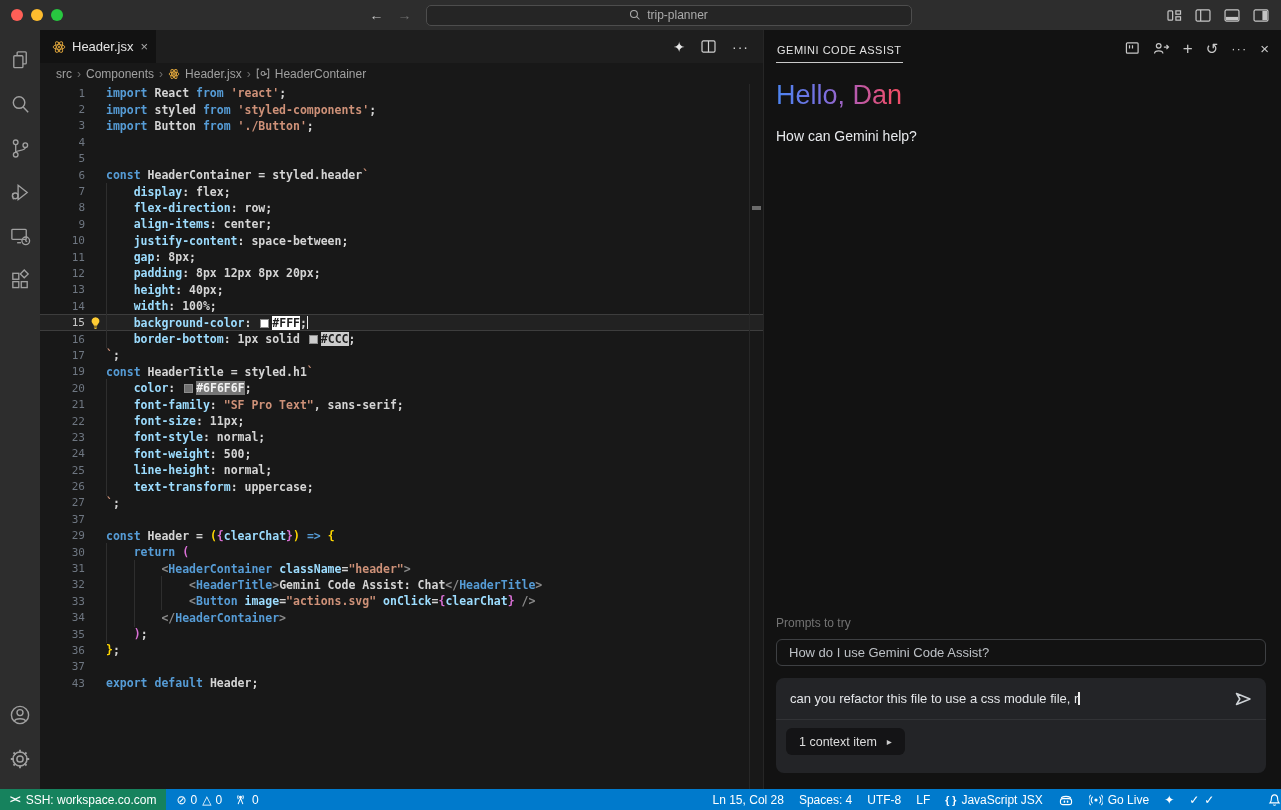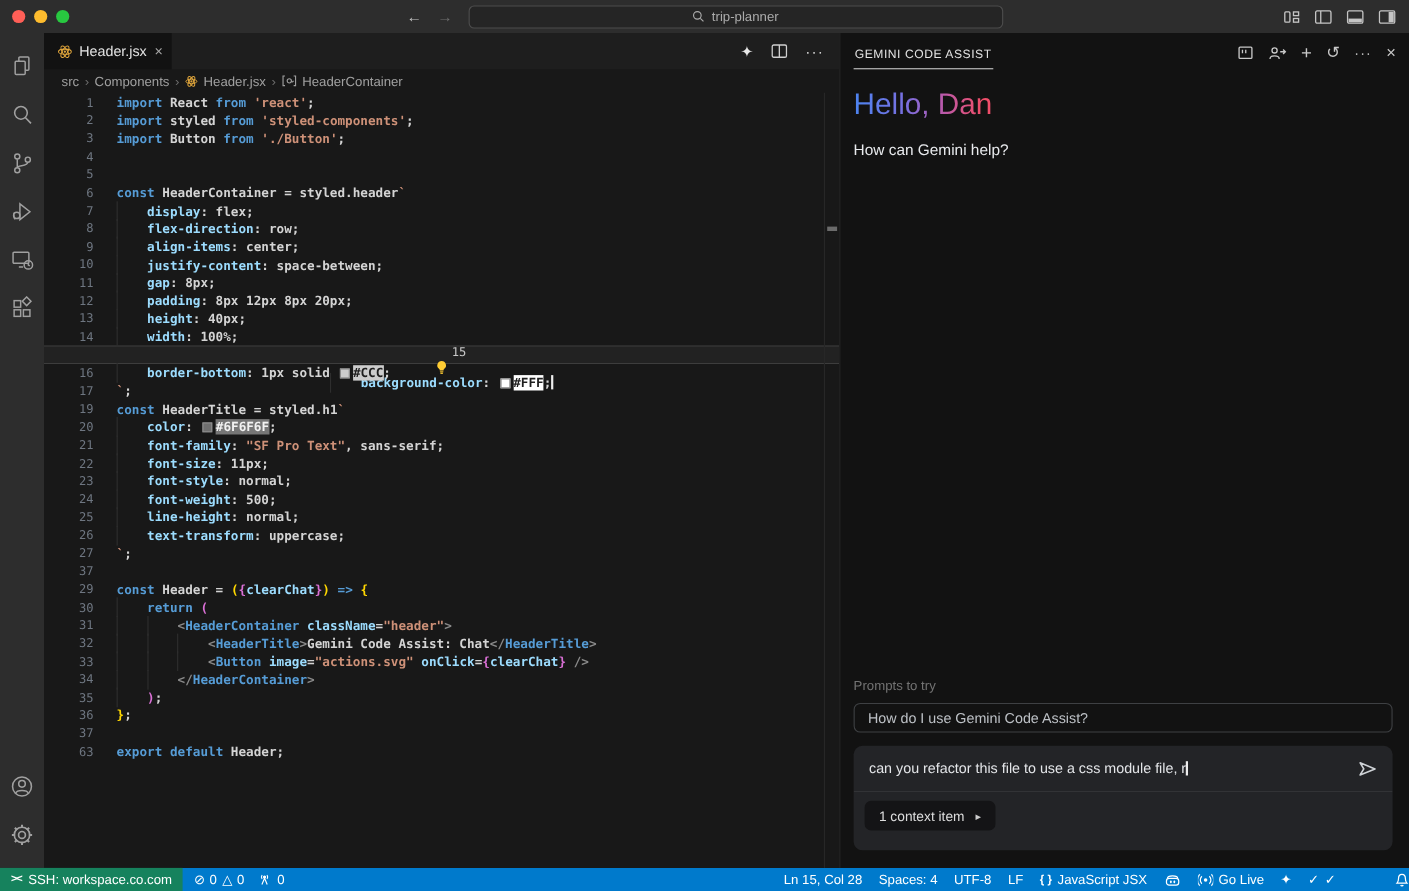--- a/index.html
+++ b/index.html
@@ -40,21 +40,21 @@
   .breadcrumb { height:21px; display:flex; align-items:center; gap:5px; padding-left:16px;
     font-size:12px; color:#a0a0a0; flex:none; }
   .bc-sep { color:#6d6d6d; font-size:12px; }
 
   .code-area { position:relative; flex:1; overflow:hidden; padding-top:1px; }
   .cl { height:16.4px; display:flex; align-items:center;
     font-family:"DejaVu Sans Mono", monospace; font-size:11.5px; font-weight:600; }
   .ln { width:45px; flex:none; text-align:right; color:#6e7681; font-weight:400; font-size:11px; }
   .lg { width:21px; flex:none; display:flex; align-items:center; justify-content:center; }
   .lc { position:relative; white-space:pre; flex:1; }
-  .cl.active { background:rgba(130,130,130,0.10); box-shadow:inset 0 1px 0 #3d3d3d, inset 0 -1px 0 #3d3d3d;flex-direction:column; }
+  .cl.active { background:rgba(130,130,130,0.10); box-shadow:inset 0 1px 0 #3d3d3d, inset 0 -1px 0 #3d3d3d; }
   .cl.active .ln { color:#c8c8c8; }
   .guide { position:absolute; top:-2px; bottom:-2px; width:1px; background:#2e2e2e; }
   .caret { display:inline-block; width:1.5px; height:13px; background:#ededed; vertical-align:-2px; }
   .sw { display:inline-block; width:9px; height:9px; border:1px solid #8d8d8d; margin:0 3px 0 2px; vertical-align:-1px; }
   .tk-kw{color:#569CD6}.tk-prop{color:#9CDCFE}.tk-str{color:#CE9178}.tk-pl{color:#D4D4D4}
   .tk-ab{color:#8a8a8a}.tk-tag{color:#569CD6}.tk-b1{color:#FFD700}.tk-b2{color:#DA70D6}
   .tk-hlw{background:#ffffff;color:#1e1e1e}.tk-hlc{background:#cccccc;color:#1e1e1e}
   .tk-hlg{background:#767676;color:#f2f2f2}
   .scroll-strip { position:absolute; top:0; right:0; bottom:0; width:14px; border-left:1px solid #272727; }
   .scroll-marker { position:absolute; top:122px; left:2px; width:9px; height:4px; background:#6b6b6b; }
@@ -455,21 +455,21 @@
             <span class="ln">36</span>
             <span class="lg"></span>
             <span class="lc"><span class="tk-b1">}</span><span class="tk-pl">;</span></span>
           </div>
           <div class="cl">
             <span class="ln">37</span>
             <span class="lg"></span>
             <span class="lc"></span>
           </div>
           <div class="cl">
-            <span class="ln">63</span>
+            <span class="ln">43</span>
             <span class="lg"></span>
             <span class="lc"><span class="tk-kw">export</span><span class="tk-pl"> </span><span class="tk-kw">default</span><span class="tk-pl"> Header;</span></span>
           </div>
         </div>
       <div class="scroll-strip">
         <div class="scroll-marker"></div>
       </div>
     </div>
   </div>
 

